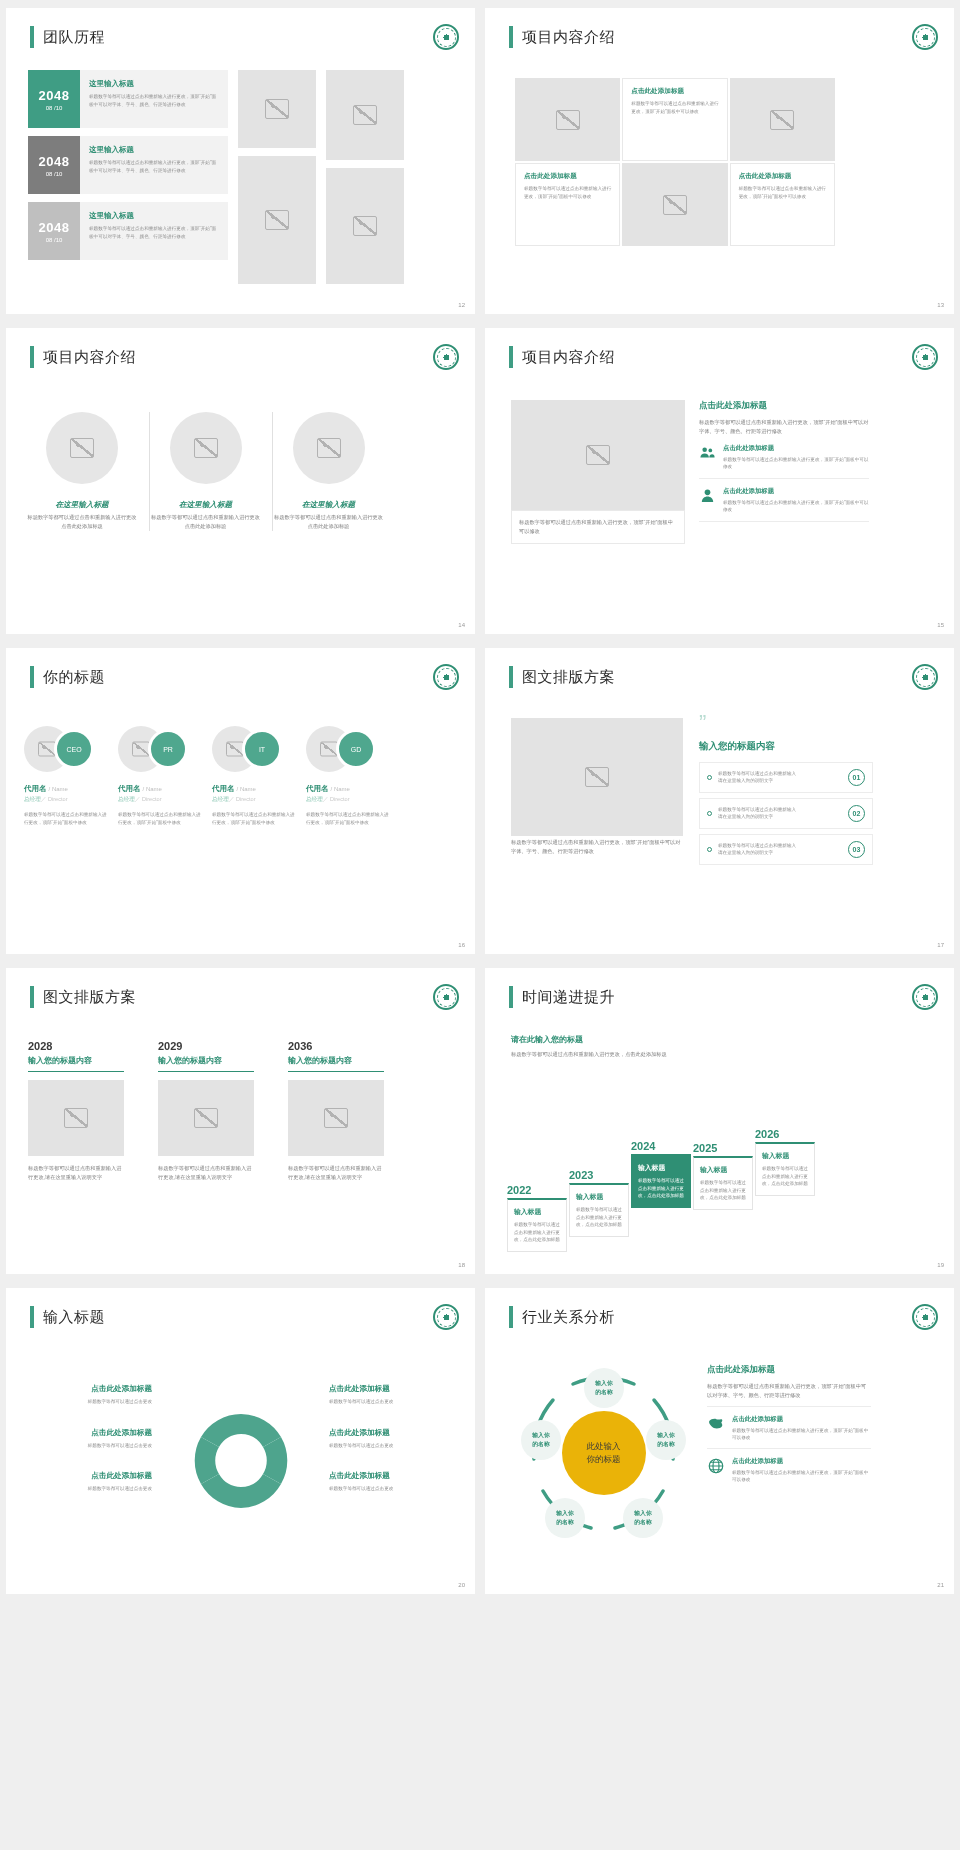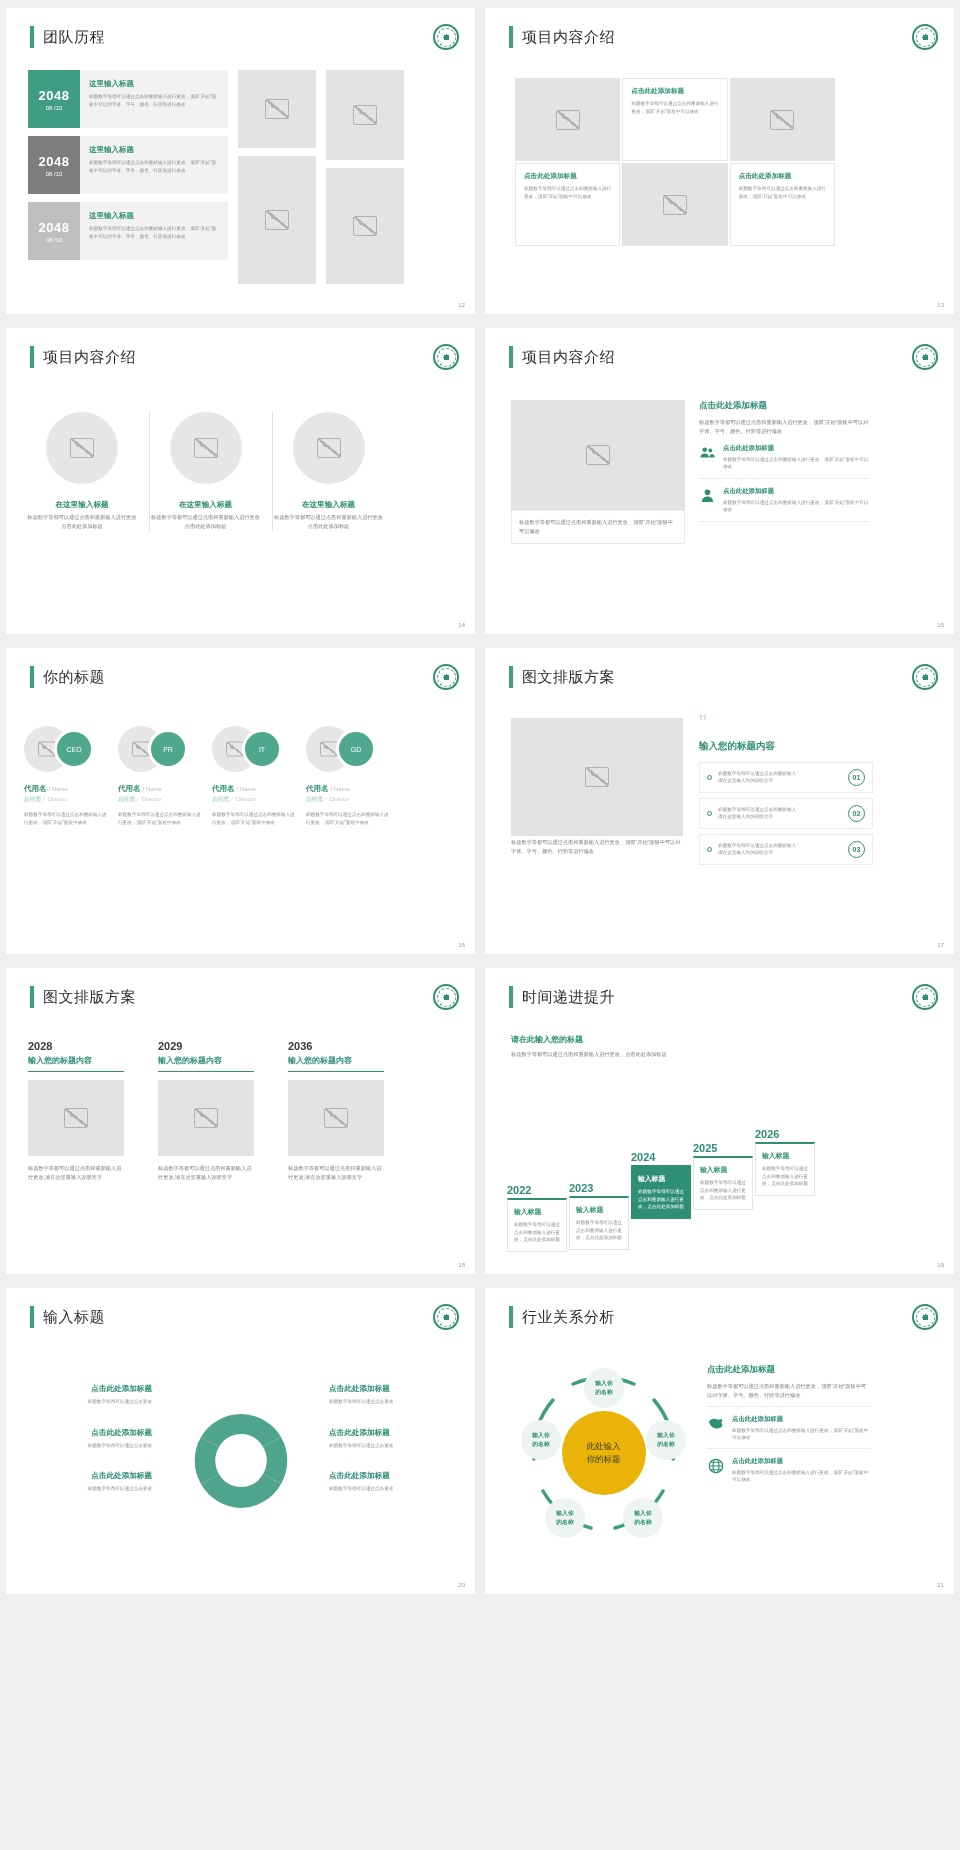--- a/index.html
+++ b/index.html
@@ -74,21 +74,21 @@
   .s13 { position:absolute; left:30px; top:70px; width:320px; height:168px;
          display:grid; grid-template-columns:1fr 1fr 1fr; grid-template-rows:1fr 1fr; gap:2px;}
   .s13 .cell { background:#fff; border:1px solid #e8e8e8; padding:8px 8px 0 8px; }
   .s13 .cell.g { background:#e3e3e3; border:none; }
   .s13 .cell .h { font-size:6.6px; font-weight:bold; color:#2f8f74; margin-bottom:4px; }
 
   
   .s14 { position:absolute; left:20px; top:84px; width:358px; display:flex; justify-content:space-between; }
   .s14 .col { width:112px; text-align:center; }
   .s14 .circ { width:72px; height:72px; border-radius:50%; background:#e6e6e6; margin:0 auto 16px; }
-  .s14 .h { font-size:7.6px; font-weight:bold; color:#2f8f74; margin-bottom:3px; }
+  .s14 .h { font-size:7.6px; font-weight:bold; color:#2f8f74; margin-bottom:3px;font-style:italic; }
   .s14 .col + .col { border-left:1px solid #e0e0e0; }
 
   
   .s15-img { position:absolute; left:26px; top:72px; width:174px; height:110px; }
   .s15-cap { position:absolute; left:26px; top:182px; width:174px; background:#fff; border:1px solid #e9e9e9; padding:7px; }
   .s15-right { position:absolute; left:214px; top:72px; width:170px; }
   .s15-right .h { font-size:8.5px; font-weight:bold; color:#2f8f74; margin-bottom:6px; }
   .s15-item { display:flex; gap:7px; border-bottom:1px solid #ececec; padding:8px 0 7px; }
   .s15-item .ic { width:17px; height:17px; color:#2f8f74; flex:0 0 17px; }
   .s15-item .h2 { font-size:6.4px; font-weight:bold; color:#2f8f74; margin-bottom:3px;}
@@ -445,28 +445,28 @@
     </div>
 
     <div class="s19-line">
       <div class="s19-step" style="margin-bottom:0">
         <div class="y">2022</div>
         <div class="bx">
           <div class="h">输入标题</div>
           <div class="tiny">标题数字等都可以通过点击和重新输入进行更改，点击此处添加标题</div>
         </div>
       </div>
-      <div class="s19-step" style="margin-bottom:2px">
+      <div class="s19-step" style="margin-bottom:15px">
         <div class="y">2023</div>
         <div class="bx">
           <div class="h">输入标题</div>
           <div class="tiny">标题数字等都可以通过点击和重新输入进行更改，点击此处添加标题</div>
         </div>
       </div>
-      <div class="s19-step active" style="margin-bottom:33px">
+      <div class="s19-step active" style="margin-bottom:44px">
         <div class="y">2024</div>
         <div class="bx">
           <div class="h">输入标题</div>
           <div class="tiny">标题数字等都可以通过点击和重新输入进行更改，点击此处添加标题</div>
         </div>
       </div>
       <div class="s19-step" style="margin-bottom:42px">
         <div class="y">2025</div>
         <div class="bx">
           <div class="h">输入标题</div>

